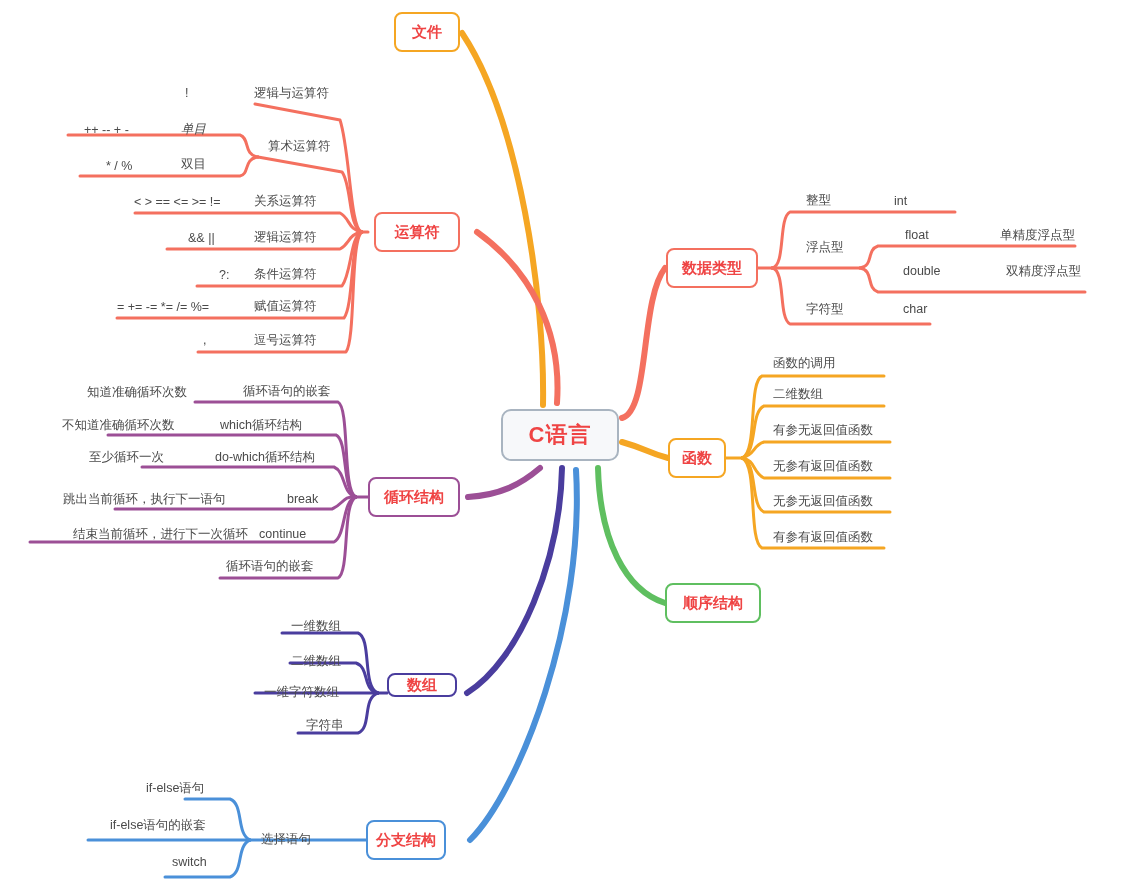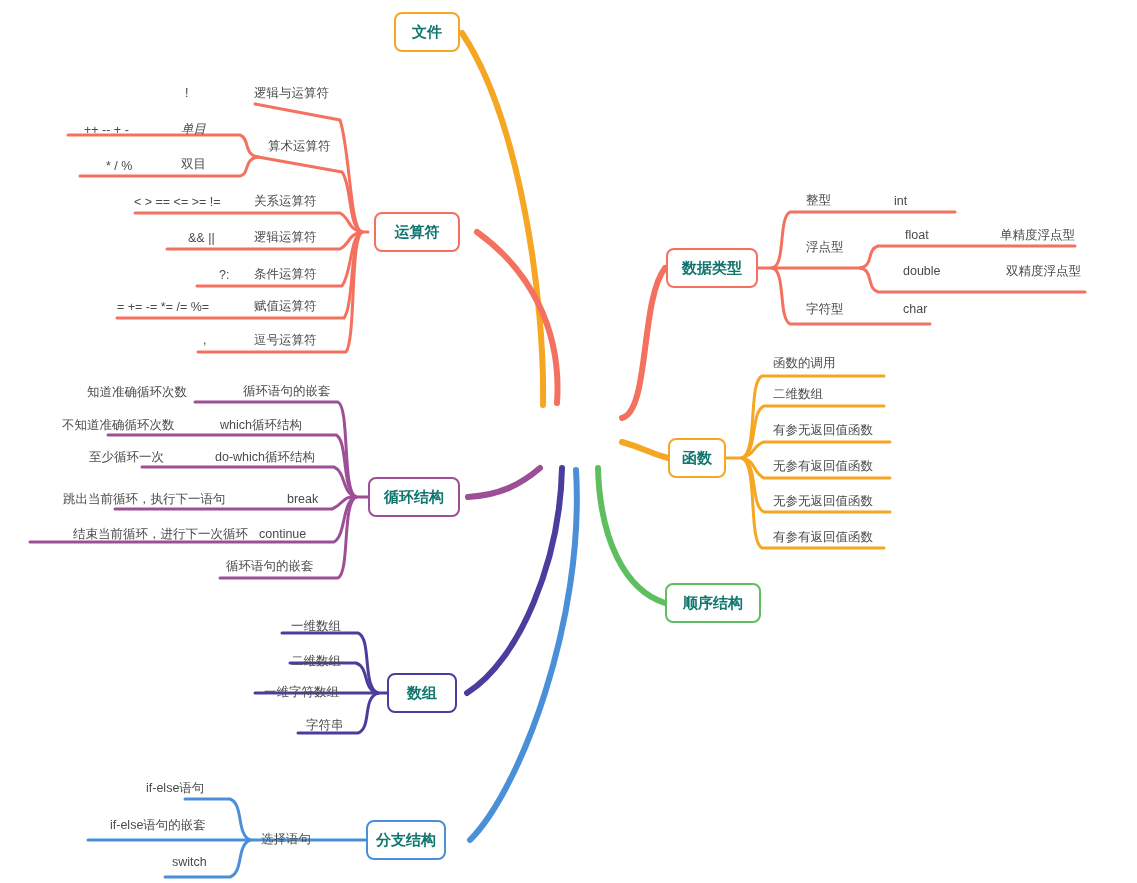--- a/index.html
+++ b/index.html
@@ -22,21 +22,21 @@
   }
   .node{
     position:absolute;
     box-sizing:border-box;
     border-radius:8px;
     background:#ffffff;
     display:flex;
     align-items:center;
     justify-content:center;
     white-space:nowrap;
-    color:#0f766e;
+    color:#ef4444;
   }
   .node.root{
     border:2px solid #a9b4c0;
     background:#f7f8fa;
     border-radius:10px;
     font-size:22px;
     font-weight:bold;
     letter-spacing:1px;
   }
   .node.branch{
@@ -125,20 +125,23 @@
 
       <path d="M576,470 C585,620 520,790 470,840" stroke="#4A90D9" stroke-width="6"></path>
       <path d="M368,840 L250,840" stroke="#4A90D9" stroke-width="3"></path>
 
       <path d="M250,840 C236,834 244,804 230,799 L185,799" stroke="#4A90D9" stroke-width="3"></path>
       <path d="M250,840 L88,840" stroke="#4A90D9" stroke-width="3"></path>
       <path d="M250,840 C236,846 244,872 230,877 L165,877" stroke="#4A90D9" stroke-width="3"></path>
     </g>
   </svg>
 
+  <div class="node root" style="left:501px;top:409px;width:118px;height:52px;">
+    <span>C语言</span>
+  </div>
 
   <div class="node branch" style="left:394px;top:12px;width:66px;height:40px;border-color:#F5A623;">
     <span>文件</span>
   </div>
 
   <div class="node branch" style="left:374px;top:212px;width:86px;height:40px;border-color:#F4705F;">
     <span>运算符</span>
   </div>
 
   <div class="node branch" style="left:666px;top:248px;width:92px;height:40px;border-color:#F4705F;">
@@ -150,21 +153,21 @@
   </div>
 
   <div class="node branch" style="left:665px;top:583px;width:96px;height:40px;border-color:#5FBF60;">
     <span>顺序结构</span>
   </div>
 
   <div class="node branch" style="left:368px;top:477px;width:92px;height:40px;border-color:#9C4F96;">
     <span>循环结构</span>
   </div>
 
-  <div class="node branch" style="left:387px;top:673px;width:70px;height:40px;border-color:#4A3D9E;text-align:center;">
+  <div class="node branch" style="left:387px;top:673px;width:70px;height:24px;border-color:#4A3D9E;text-align:center;">
     <span>数组</span>
   </div>
 
   <div class="node branch" style="left:366px;top:820px;width:80px;height:40px;border-color:#4A90D9;">
     <span>分支结构</span>
   </div>
 
   <div class="leaf" style="left:254px;top:87px;">逻辑与运算符</div>
   <div class="leaf" style="left:185px;top:87px;">!</div>
 

